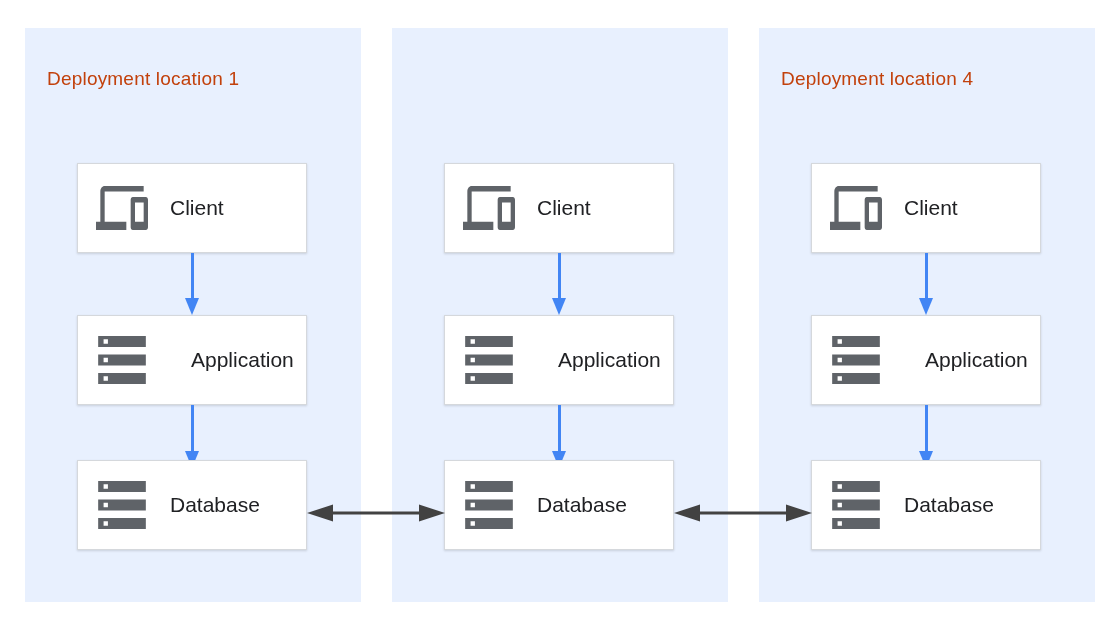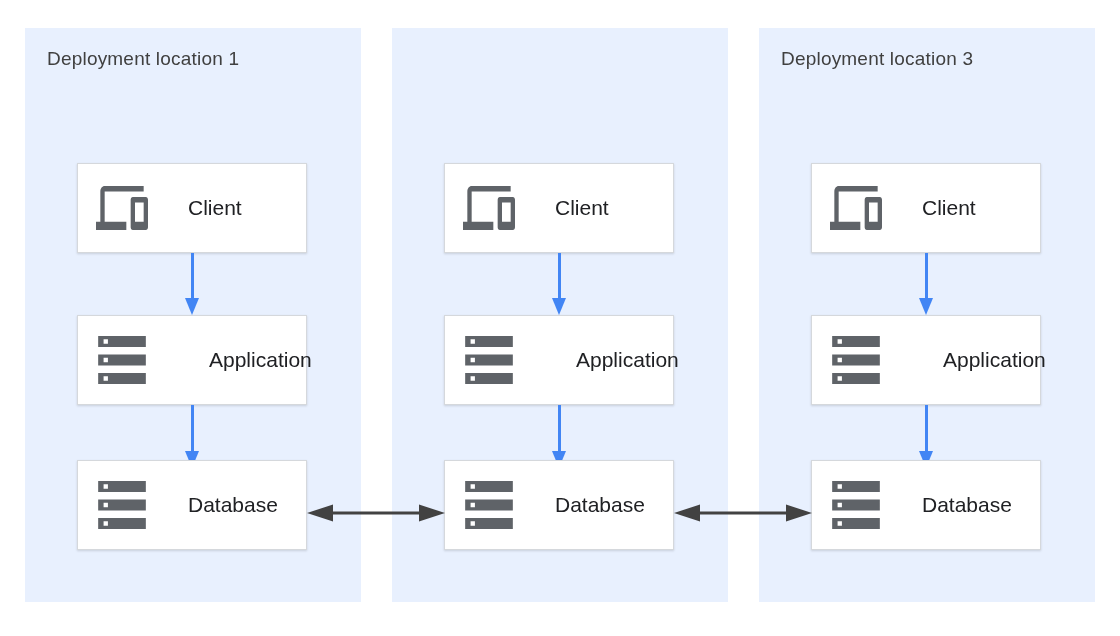--- a/index.html
+++ b/index.html
@@ -15,24 +15,24 @@
     top: 28px;
     width: 336px;
     height: 574px;
     background: #e8f0fe;
   }
   .panel-1 { left: 25px; }
   .panel-2 { left: 392px; }
   .panel-3 { left: 759px; }
   .panel-title {
     position: absolute;
-    top: 20px;
+    top: 40px;
     left: 22px;
     font-size: 19px;
-    color: #404040;
+    color: #c2410c;
     letter-spacing: 0.2px;
     white-space: nowrap;
   }
   .node {
     position: absolute;
     left: 52px;
     width: 230px;
     height: 90px;
     background: #ffffff;
     border: 1px solid #d5d8dc;
@@ -40,21 +40,21 @@
     box-sizing: border-box;
     display: flex;
     align-items: center;
     padding-left: 18px;
   }
   .node-client { top: 135px; }
   .node-application { top: 287px; gap: 21px; }
   .node-database { top: 432px; }
   .node-icon { flex: 0 0 auto; display: block; }
   .node-label {
-    margin-left: 40px;
+    margin-left: 22px;
     font-size: 21px;
     color: #202124;
     white-space: nowrap;
   }
   .flow-stem {
     position: absolute;
     left: 166px;
     width: 3px;
     background: #4285f4;
   }
@@ -139,21 +139,21 @@
 
     <div class="node node-database">
       <svg class="node-icon" width="52" height="48" viewBox="0 0 24 22" preserveAspectRatio="none" aria-hidden="true">
         <path fill-rule="evenodd" d="M1 0h22v5H1zm2.5 1.5v2h2v-2h-2zM1 8.5h22v5H1zm2.5 1.5v2h2v-2h-2zM1 17h22v5H1zm2.5 1.5v2h2v-2h-2z" fill="#5f6368"></path>
       </svg>
       <span class="node-label">Database</span>
     </div>
   </div>
 
   <div class="panel panel-3">
-    <div class="panel-title">Deployment location 3</div>
+    <div class="panel-title">Deployment location 4</div>
 
     <div class="node node-client">
       <svg class="node-icon" width="52" height="44" viewBox="0 4 24 16" preserveAspectRatio="none" aria-hidden="true">
         <path d="M4 6h18V4H4c-1.1 0-2 .9-2 2v11H0v3h14v-3H4V6zm19 2h-6c-.55 0-1 .45-1 1v10c0 .55.45 1 1 1h6c.55 0 1-.45 1-1V9c0-.55-.45-1-1-1zm-1 9h-4v-7h4v7z" fill="#5f6368"></path>
       </svg>
       <span class="node-label">Client</span>
     </div>
 
     <div class="flow-stem flow-1-stem"></div>
     <div class="flow-head flow-1-head"></div>

